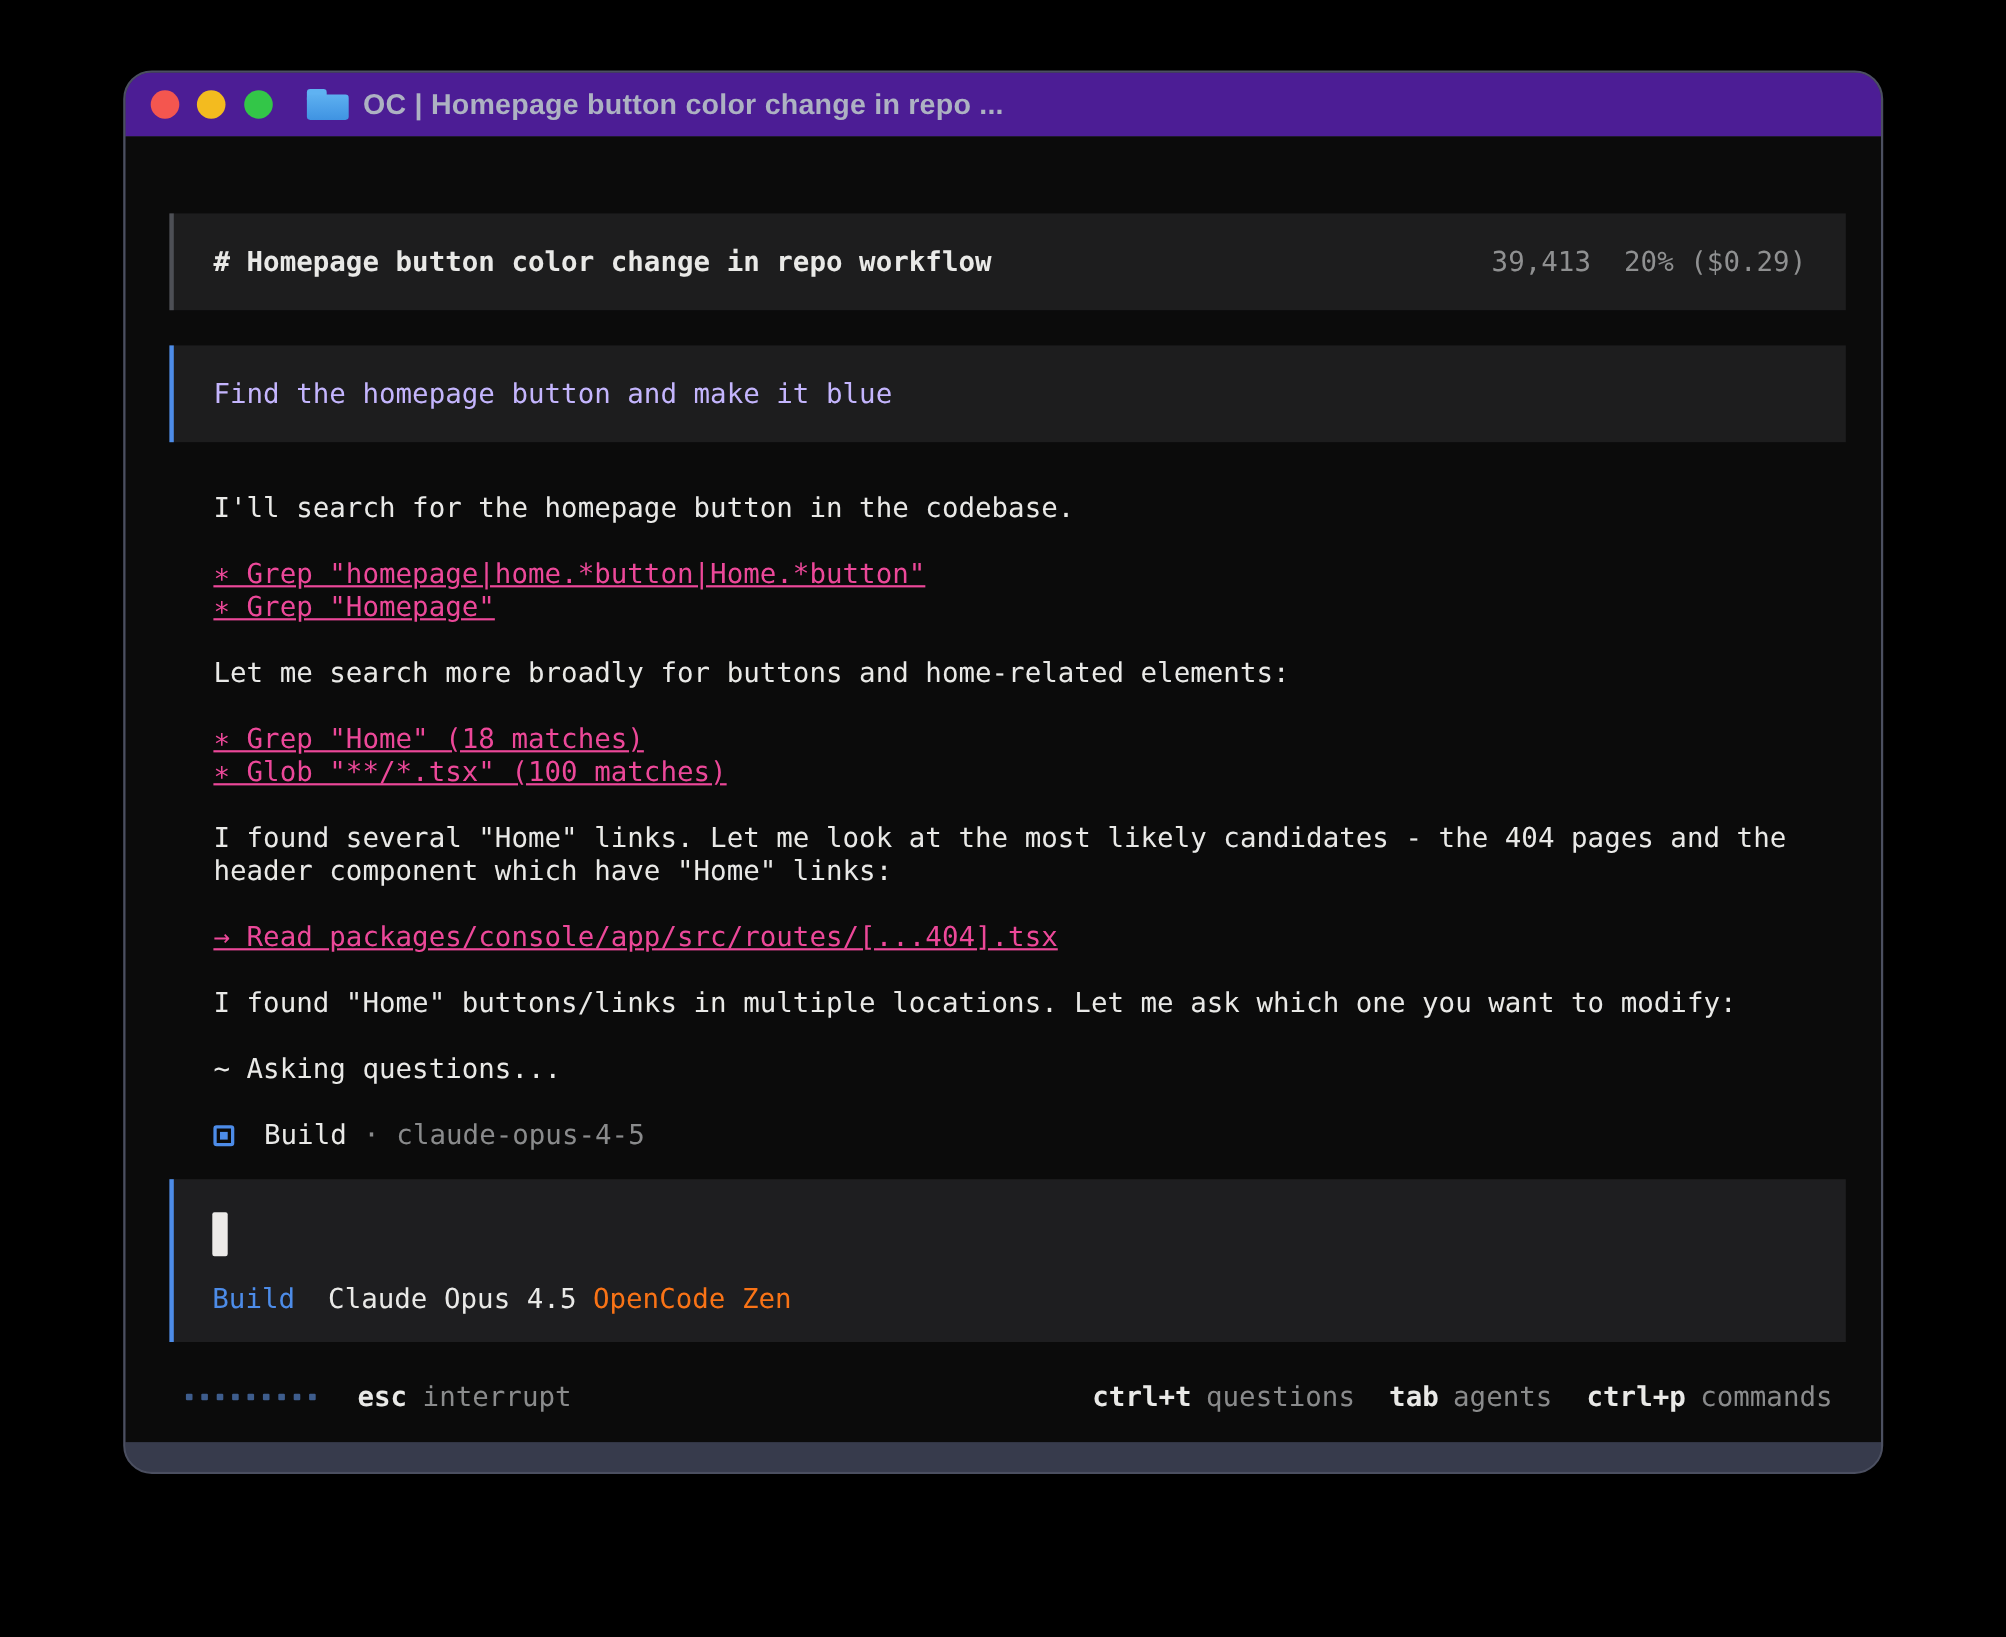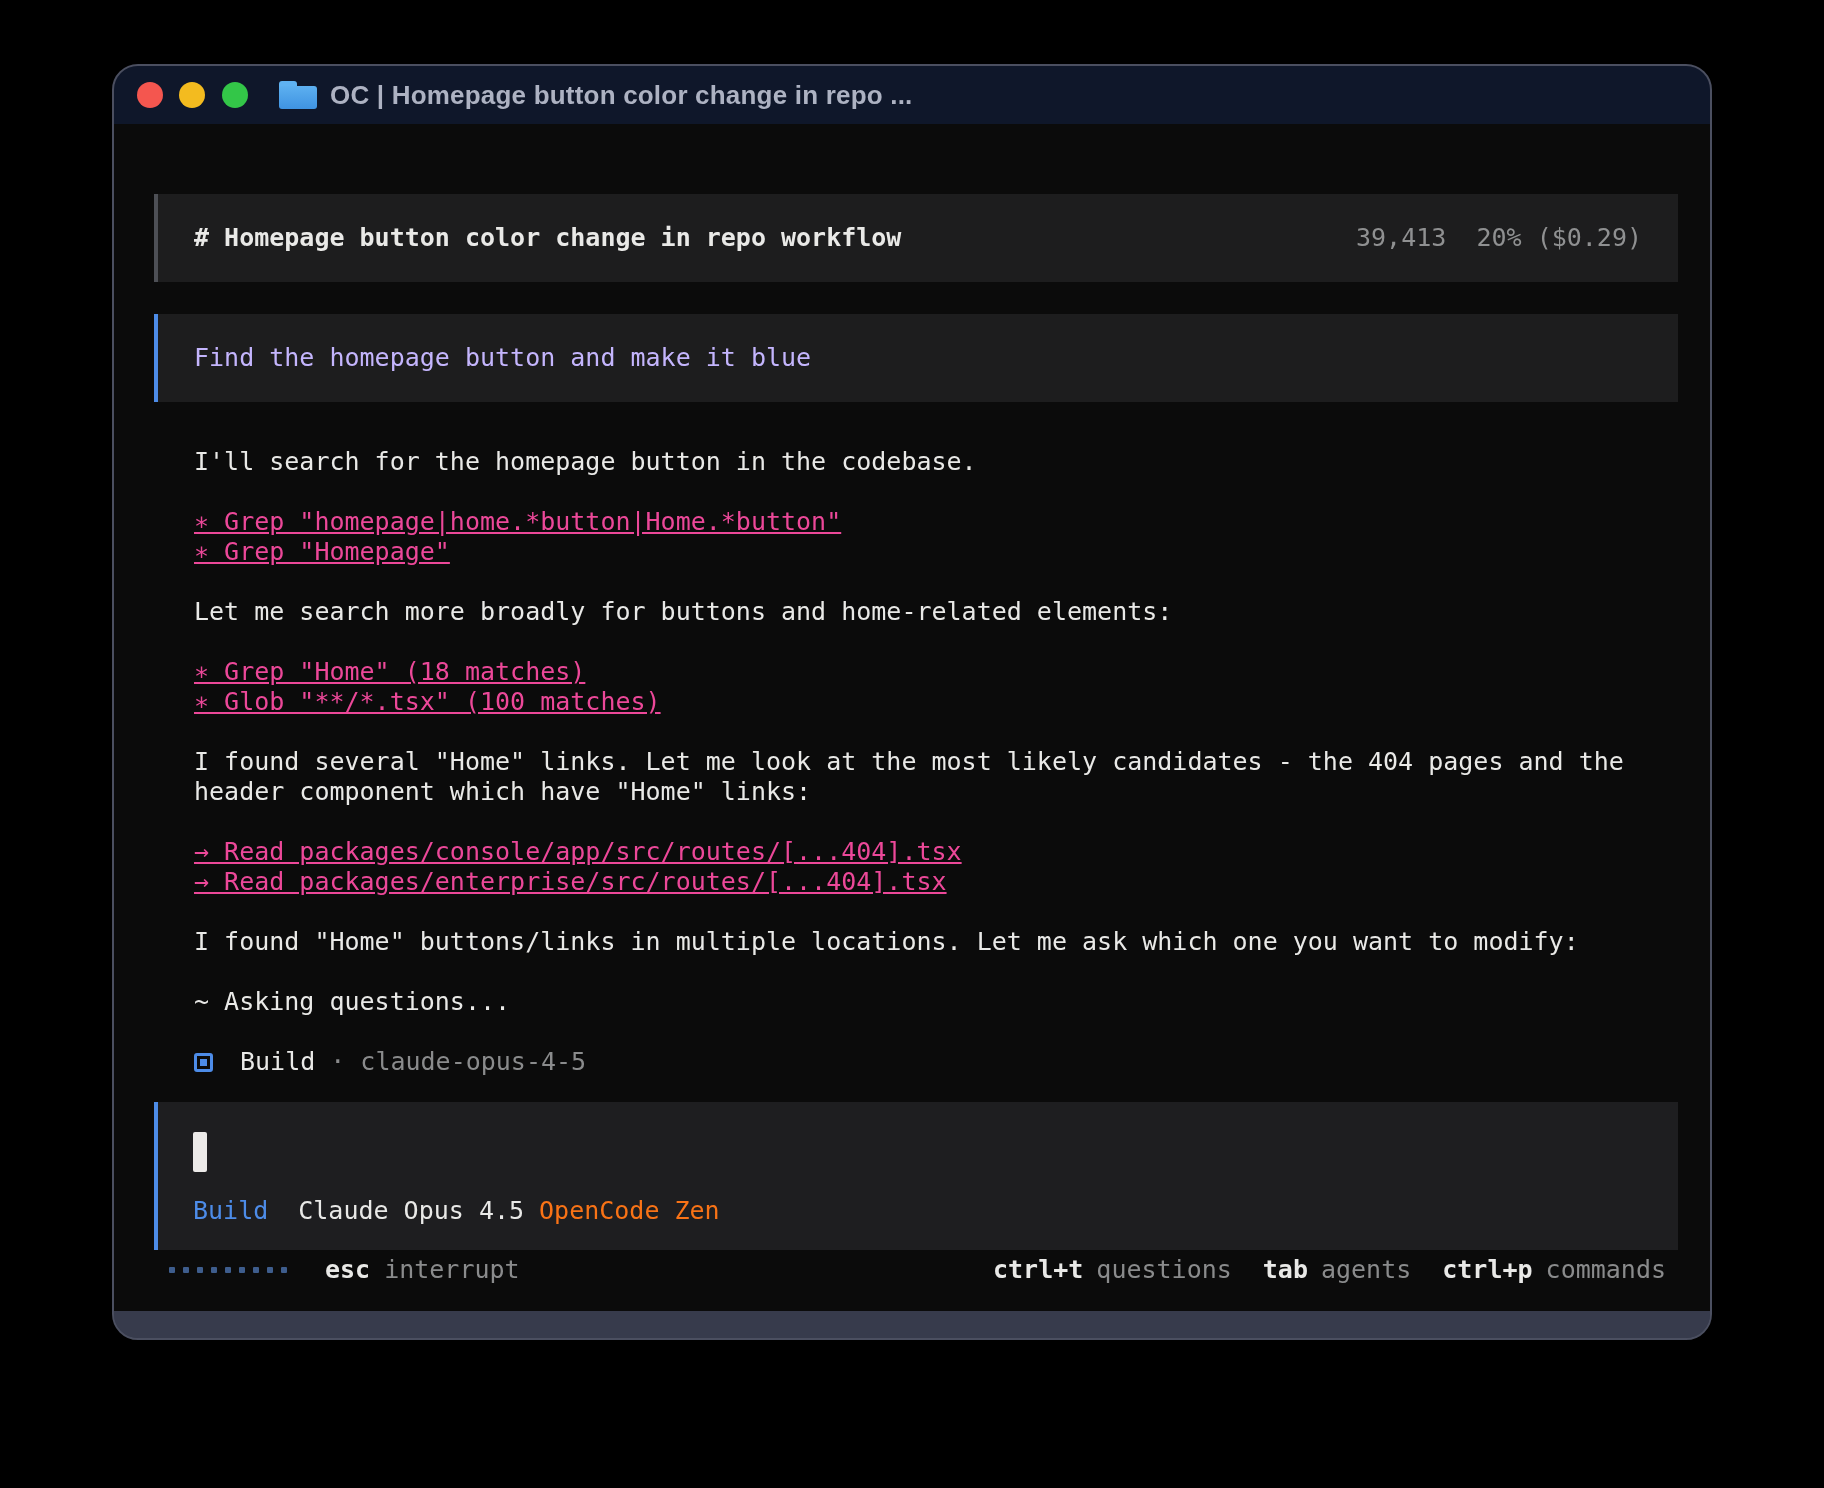--- a/index.html
+++ b/index.html
@@ -5,21 +5,21 @@
   * { margin:0; padding:0; box-sizing:border-box; }
   html,body { width:1824px; height:1488px; background:#000; overflow:hidden; }
   body { font-family:"DejaVu Sans Mono", monospace; }
 
   .window {
     position:absolute; left:112px; top:64px; width:1600px; height:1276px;
     background:#373b4c; border:2px solid #4b4f60; border-radius:26px;
     display:flex; flex-direction:column; overflow:hidden;
   }
   .titlebar {
-    height:58px; flex:0 0 58px; background:#0f172a;
+    height:58px; flex:0 0 58px; background:#4c1d95;
     display:flex; align-items:center; padding-left:23px;
   }
   .tl { width:26px; height:26px; border-radius:50%; }
   .tl.red    { background:#f4564f; margin-right:16px; }
   .tl.yellow { background:#f3bb1f; margin-right:17px; }
   .tl.green  { background:#33c648; }
   .folder { position:relative; width:38px; height:28px; margin-left:31px; }
   .folder .tab {
     position:absolute; left:0; top:0; width:18px; height:10px;
     background:#5fb2f2; border-radius:3px 3px 0 0;
@@ -123,21 +123,20 @@
 
       <div class="tool-group">
         <div class="tool-line">∗ Grep "Home" (18 matches)</div>
         <div class="tool-line">∗ Glob "**/*.tsx" (100 matches)</div>
       </div>
 
       <div class="para">I found several "Home" links. Let me look at the most likely candidates - the 404 pages and the header component which have "Home" links:</div>
 
       <div class="tool-group">
         <div class="tool-line">→ Read packages/console/app/src/routes/[...404].tsx</div>
-        <div class="tool-line">→ Read packages/enterprise/src/routes/[...404].tsx</div>
       </div>
 
       <div class="para">I found "Home" buttons/links in multiple locations. Let me ask which one you want to modify:</div>
 
       <div class="para">~ Asking questions...</div>
 
       <div class="agent-status">
         <span class="agent-icon">
             <i></i>
           </span>

